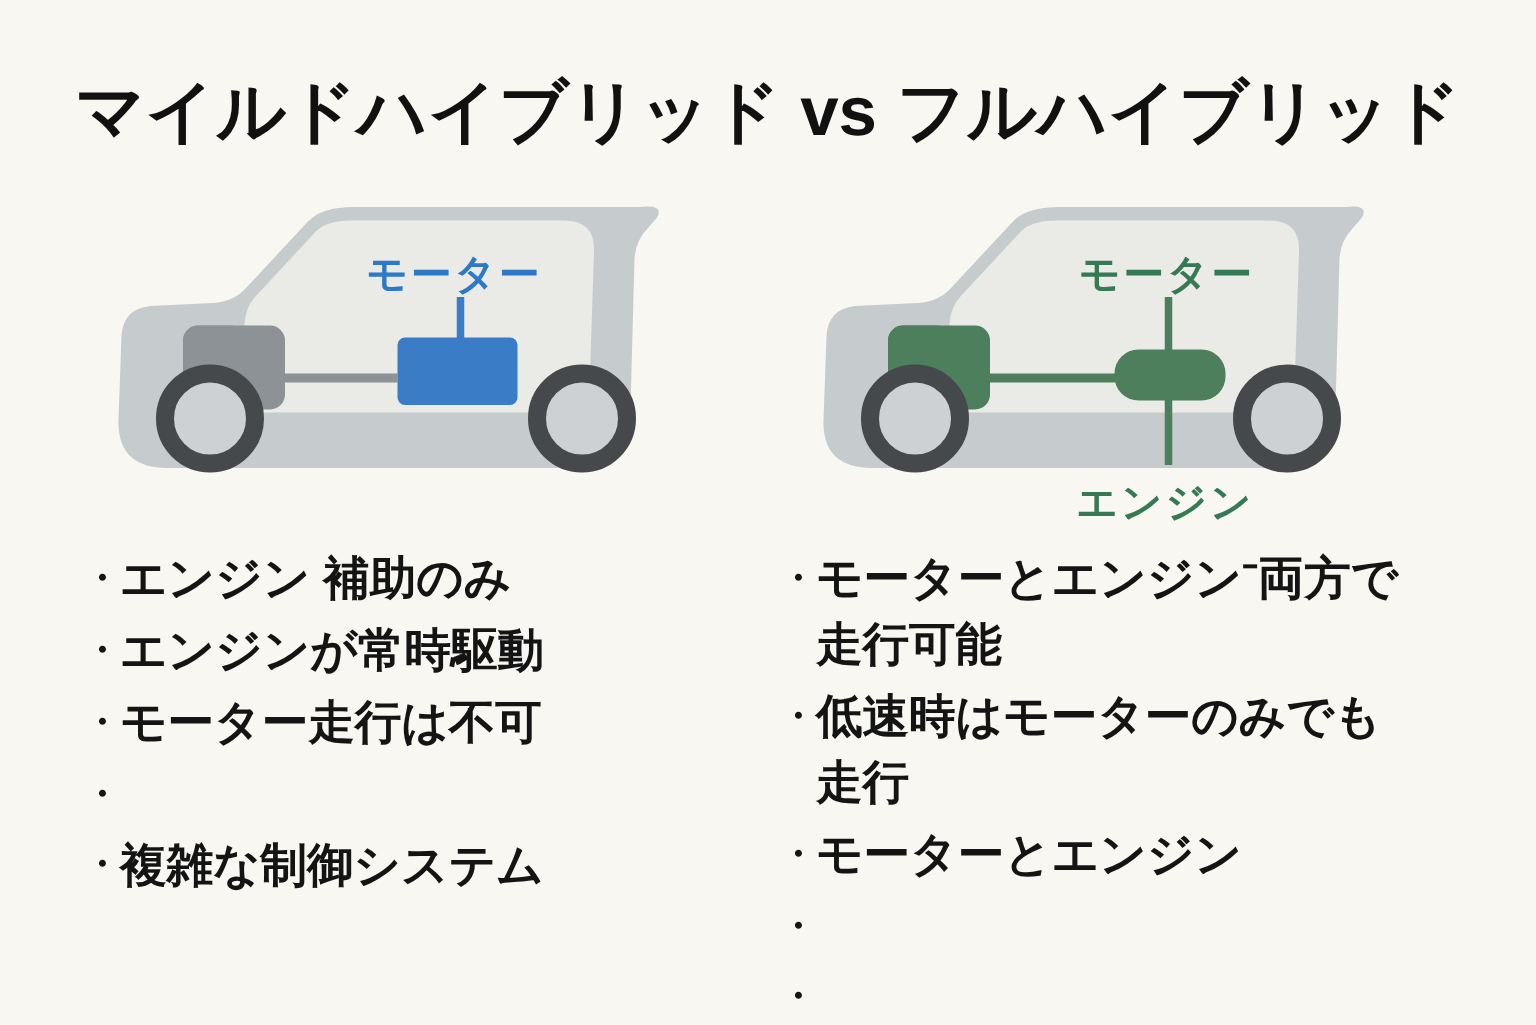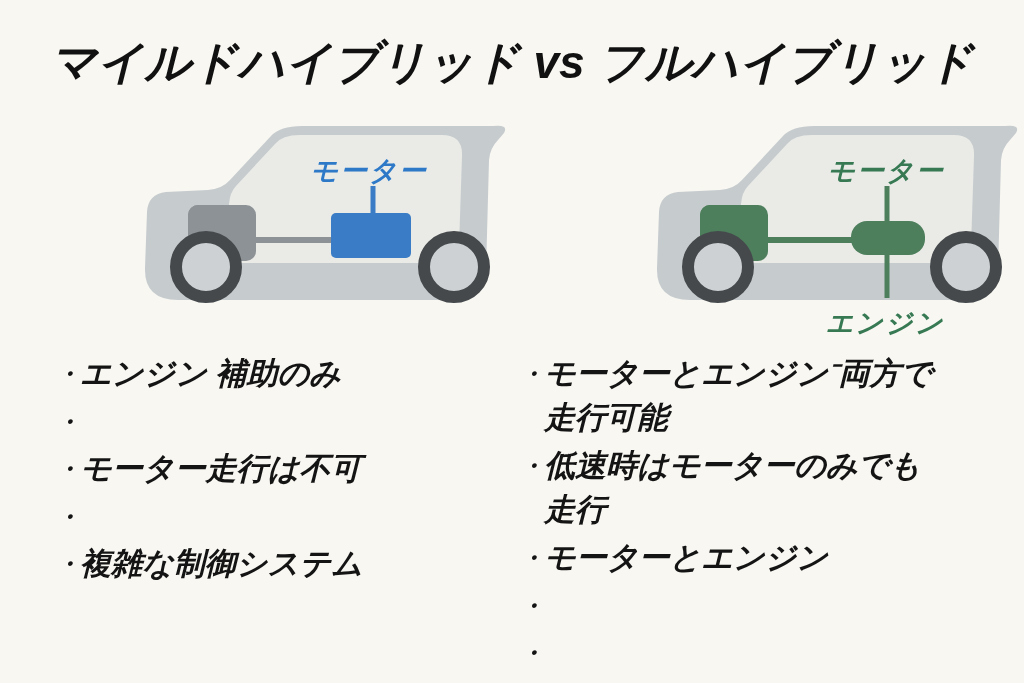--- a/index.html
+++ b/index.html
@@ -2,32 +2,32 @@
 <html><head>
 <meta charset="utf-8">
 <style>
   * { box-sizing: border-box; margin: 0; padding: 0; }
   html, body { width: 1024px; height: 683px; overflow: hidden; }
   body {
     background: #f8f7f2;
     font-family: "Liberation Sans", sans-serif;
     color: #141414;
   }
-  .page { width: 1024px; height: 683px; padding-top: 34px; font-style: italic; }
+  .page { width: 1024px; height: 683px; padding-top: 46px; }
   .title {
     text-align: center;
     font-size: 46px;
     font-weight: 900;
     letter-spacing: 0px;
     color: #111;
     line-height: 1.25;
   }
   .row { display: flex; margin-top: 28px; }
   .col { width: 512px; flex: 0 0 512px; }
-  .car-wrap { height: 230px; text-align: right; }
+  .car-wrap { height: 230px; }
   .car-wrap.mild svg { margin-left: 66px; }
   .car-wrap.full svg { margin-left: 24px; }
 
   .car-body   { fill: #c6cbce; }
   .car-cabin  { fill: #eaebe7; }
   .engine-gray{ fill: #8d9296; }
   .shaft-gray { stroke: #8d9296; stroke-width: 6; }
   .wheel      { fill: #cdd1d3; stroke: #45494c; stroke-width: 12; }
   .svglabel {
     font-size: 27px;
@@ -84,20 +84,21 @@
         </svg>
       </div>
 
       <ul class="points">
         <li>
           <span class="dot">・</span>
           <span class="pt">エンジン 補助のみ</span>
         </li>
         <li>
           <span class="dot">・</span>
+          <span class="pt">エンジンが常時駆動</span>
         </li>
         <li>
           <span class="dot">・</span>
           <span class="pt">モーター走行は不可</span>
         </li>
         <li>
           <span class="dot">・</span>
         </li>
         <li>
           <span class="dot">・</span>

